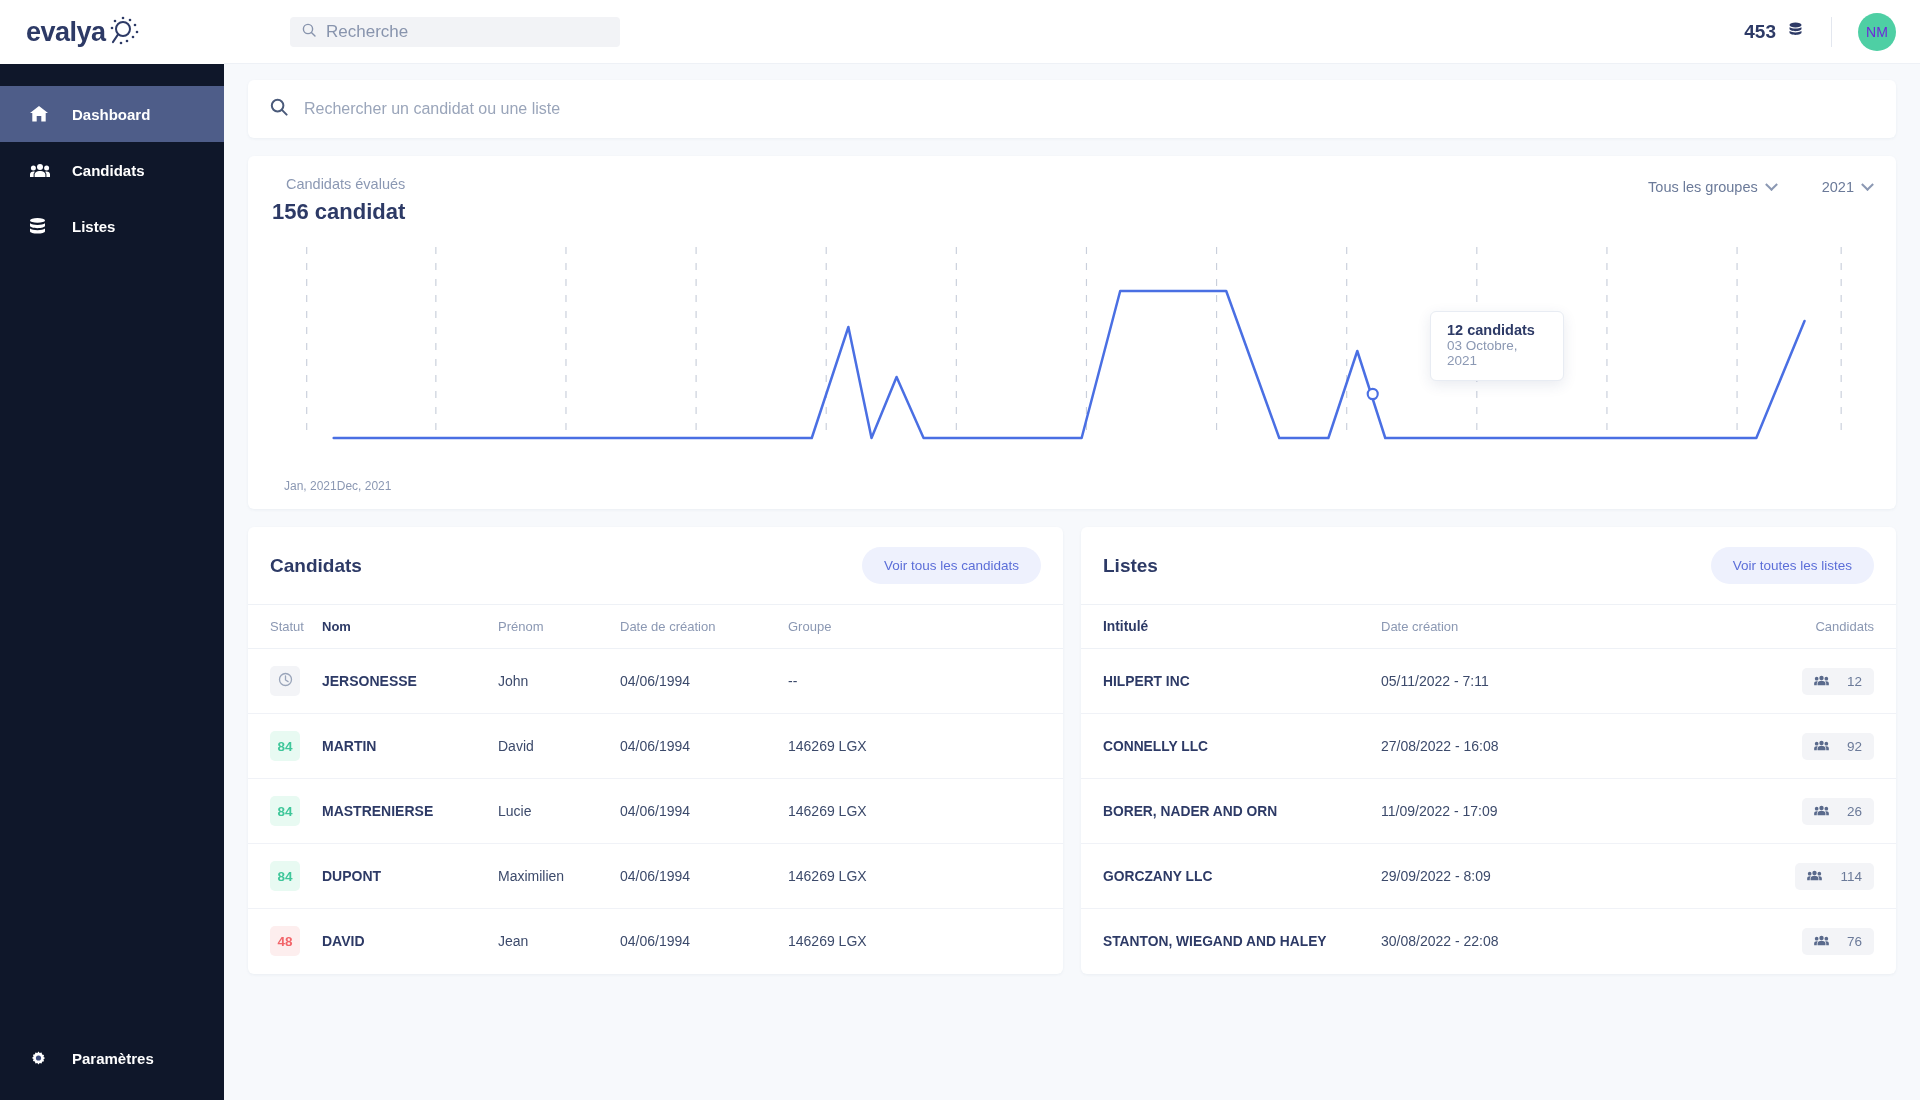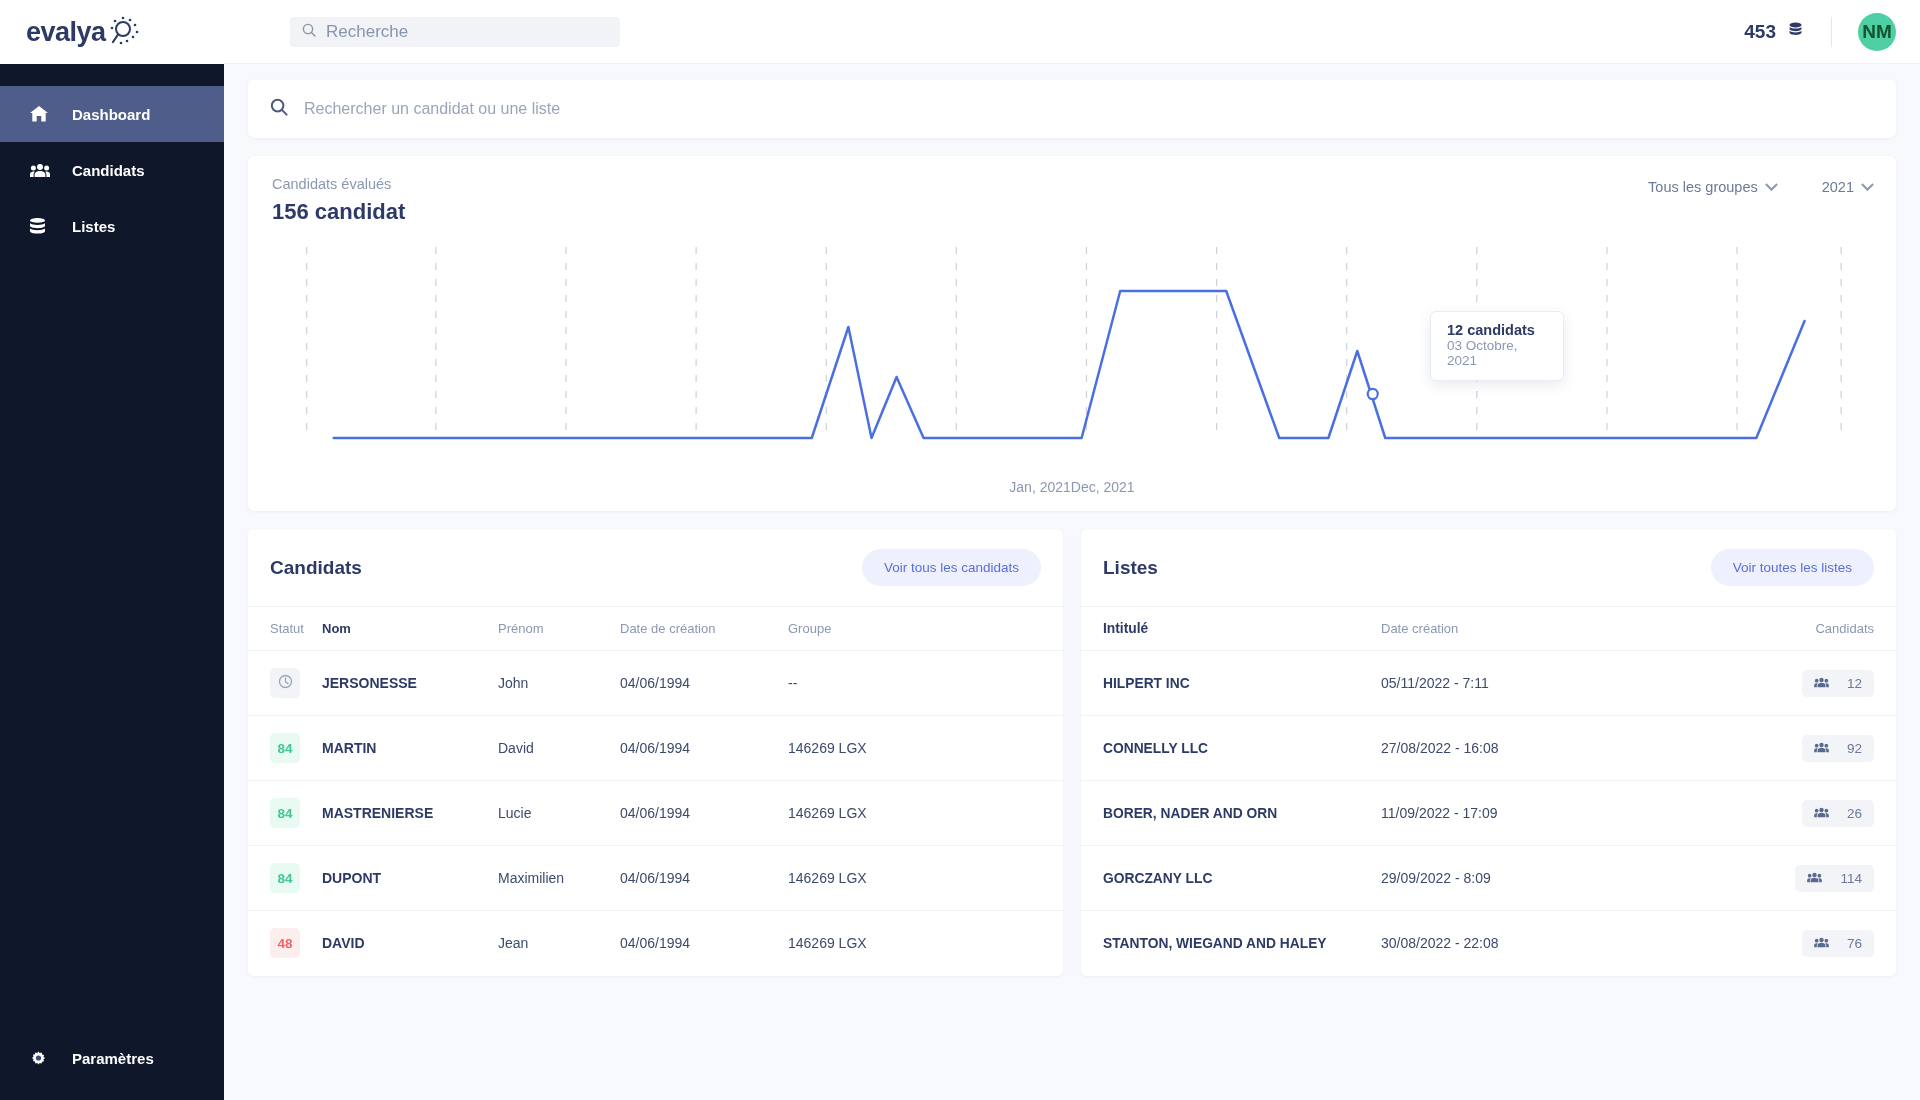--- a/index.html
+++ b/index.html
@@ -54,21 +54,21 @@
     font-family: inherit; font-size: 17px; color: #6b7a99;
     width: 100%; margin-left: 10px;
   }
   .top-search input::placeholder { color: #8894ad; }
   .top-right { margin-left: auto; display: flex; align-items: center; gap: 0; }
   .credits { display: flex; align-items: center; gap: 10px; margin-right: 26px; }
   .credits-num { font-size: 19px; font-weight: 700; color: #2d3a66; }
   .divider-v { width: 1px; height: 30px; background: #e3e7ef; margin-right: 26px; }
   .avatar {
     width: 38px; height: 38px; border-radius: 50%; background: #4ecfa4;
-    color: #14532d; font-size: 19px; font-weight: 700;
+    color: #6d28d9; font-size: 14px; font-weight: 400;
     display: flex; align-items: center; justify-content: center;
   }
 
   .content { flex: 1; padding: 16px 24px 0 24px; overflow: hidden; }
 
   .card {
     background: #ffffff; border-radius: 6px;
     box-shadow: 0 1px 3px rgba(40,60,110,0.06);
   }
 
@@ -80,34 +80,34 @@
   .search-card input {
     border: none; outline: none; background: transparent;
     font-family: inherit; font-size: 16px; color: #4a5a7a;
     width: 100%; margin-left: 16px;
   }
   .search-card input::placeholder { color: #9aa5ba; }
 
   
   .chart-card { padding: 20px 24px 16px 24px; margin-bottom: 18px; }
   .chart-head { display: flex; align-items: flex-start; }
-  .chart-label { font-size: 14.5px; color: #8b98b3; margin-bottom: 7px; }
+  .chart-label { font-size: 14.5px; color: #8b98b3; margin-bottom: 7px; text-align: right; }
   .chart-value { font-size: 22px; font-weight: 700; color: #2d3a66; }
   .chart-filters { margin-left: auto; display: flex; align-items: center; gap: 46px; padding-top: 3px; }
   .filter {
     display: flex; align-items: center; gap: 9px; cursor: pointer;
     font-size: 14.5px; color: #6b7a99;
   }
   .chevron { width: 9px; height: 9px; border-right: 2px solid #8b98b3; border-bottom: 2px solid #8b98b3; transform: rotate(45deg) translate(-2px,-2px); }
 
   .plot-wrap { position: relative; height: 230px; margin-top: 14px; }
   .plot-wrap svg { display: block; width: 100%; height: 230px; }
   .axis-row {
-    display: flex; justify-content: center;
-    font-size: 14px; color: #8b98b3; margin-top: 10px; padding: 0 12px;
+    display: flex; justify-content: flex-start;
+    font-size: 12px; color: #8b98b3; margin-top: 10px; padding: 0 12px;
   }
   .tooltip {
     position: absolute; left: 1158px; top: 72px;
     background: #ffffff; border: 1px solid #e8ecf3; border-radius: 6px;
     box-shadow: 0 4px 14px rgba(40,60,110,0.10);
     padding: 10px 16px 12px 16px; width: 134px;
   }
   .tt-title { font-size: 14.5px; font-weight: 700; color: #2d3a66; margin-bottom: 0; }
   .tt-sub { font-size: 13.5px; color: #8b98b3; }
 

